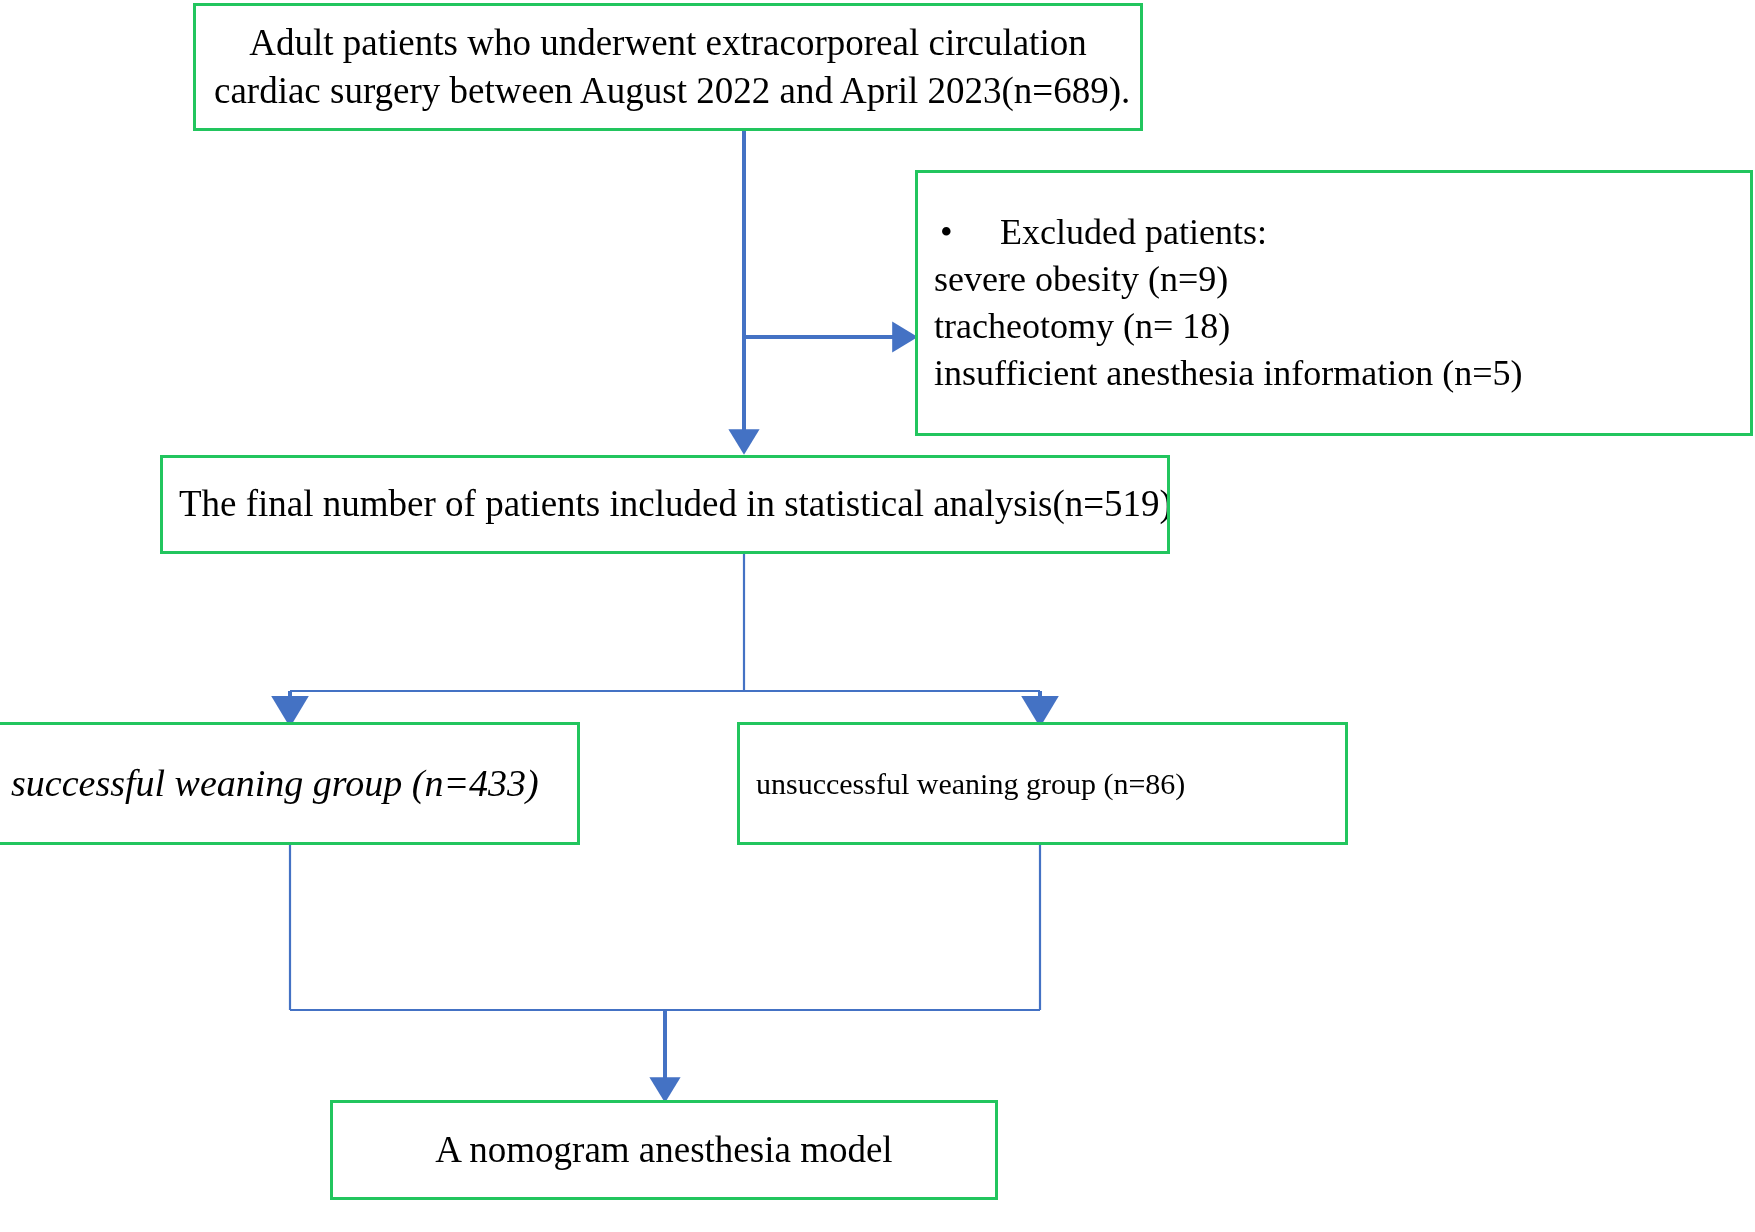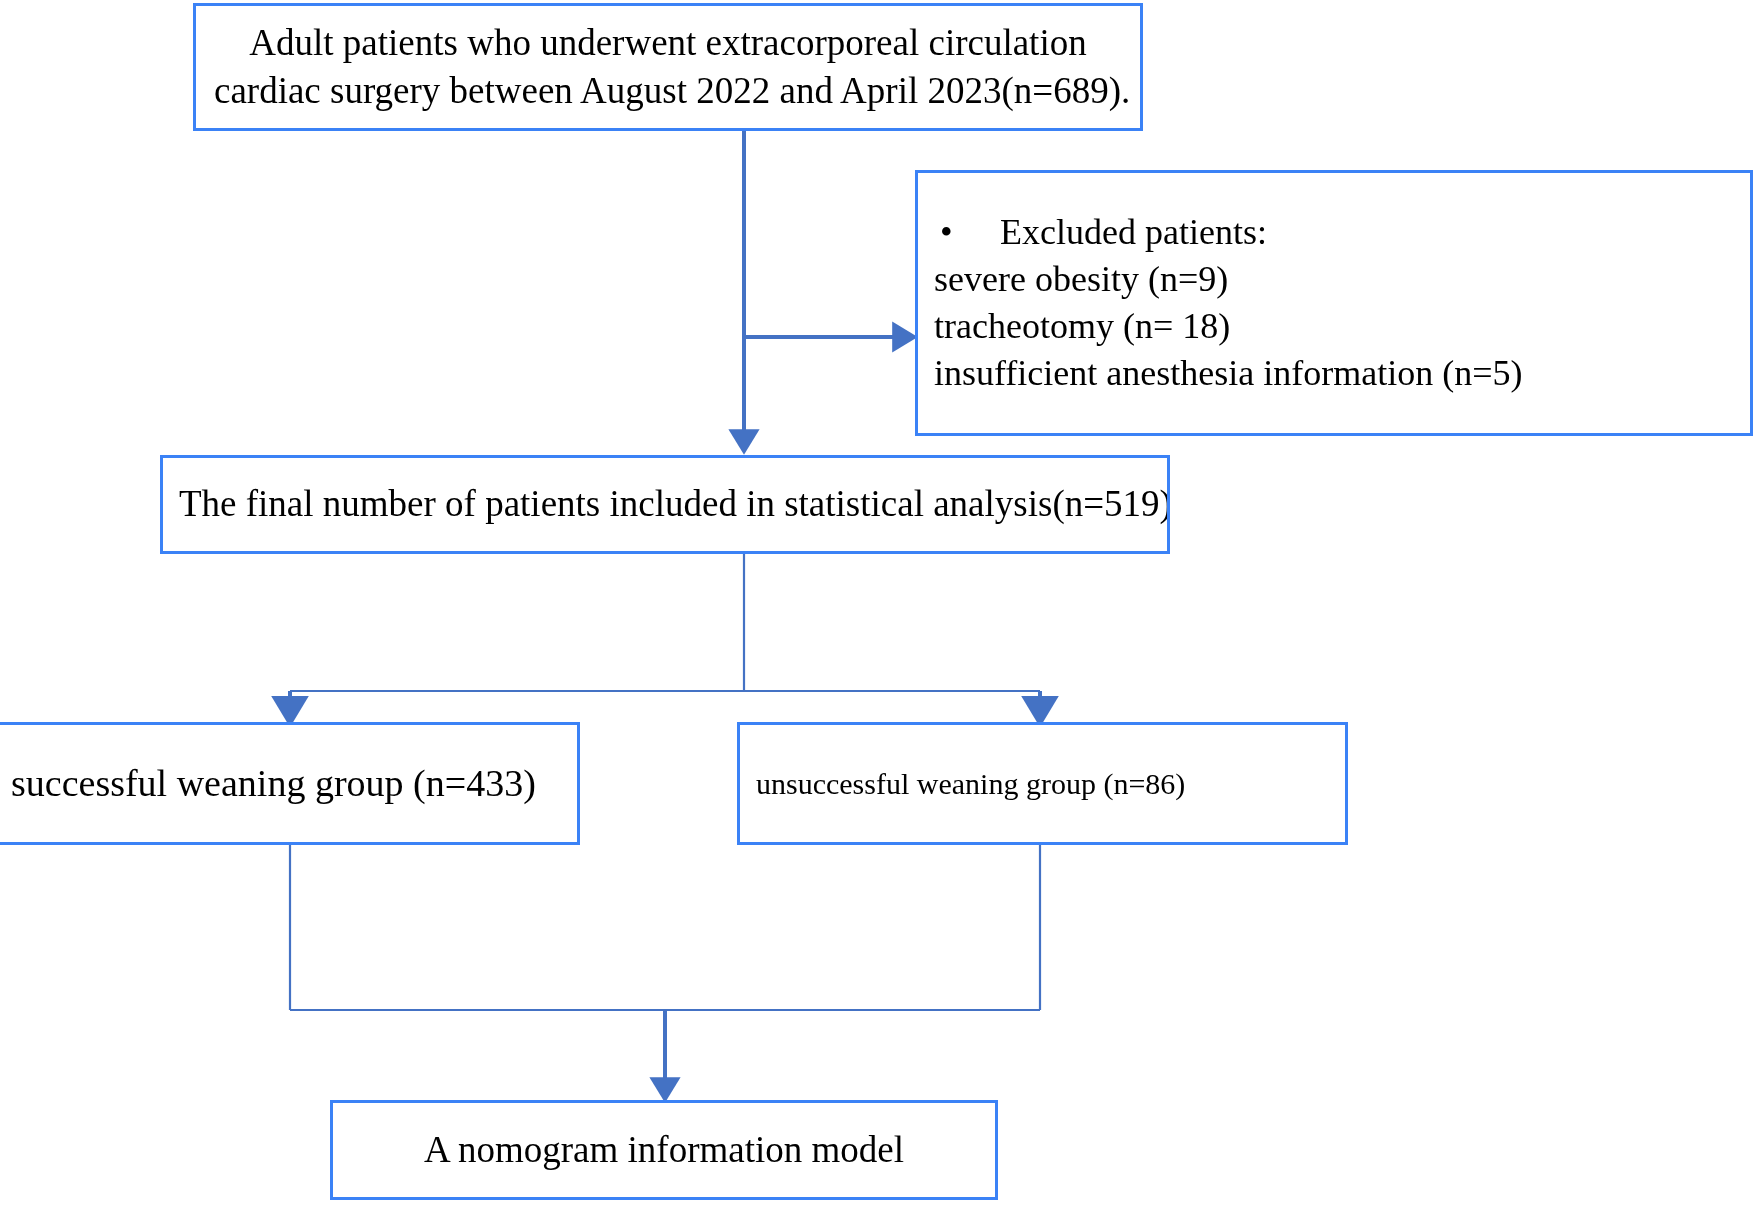--- a/index.html
+++ b/index.html
@@ -13,21 +13,21 @@
     width: 1755px;
     height: 1232px;
     background: #ffffff;
     font-family: "Liberation Serif", "DejaVu Serif", serif;
     color: #000000;
     overflow: hidden;
   }
   .node {
     position: absolute;
     box-sizing: border-box;
-    border: 3px solid #3b82f6;
+    border: 3px solid #22c55e;
     background: #ffffff;
     display: flex;
     align-items: center;
     overflow: hidden;
   }
   .node .lines {
     width: 100%;
     line-height: 1.30;
   }
   .line {
@@ -76,21 +76,21 @@
   #node-final .line { font-size: 37px; }
 
   #node-success {
     left: -4px;
     top: 722px;
     width: 584px;
     height: 123px;
     padding: 0 12px;
     justify-content: flex-start;
   }
-  #node-success .line { font-size: 38px; }
+  #node-success .line { font-size: 38px; font-style: italic; }
 
   #node-unsuccess {
     left: 737px;
     top: 722px;
     width: 611px;
     height: 123px;
     padding: 0 16px;
     justify-content: flex-start;
   }
   #node-unsuccess .line { font-size: 30px; }
@@ -184,17 +184,17 @@
   </div>
 
   <div class="node" id="node-unsuccess">
     <div class="lines">
       <div class="line">unsuccessful weaning group (n=86)</div>
     </div>
   </div>
 
   <div class="node" id="node-nomogram">
     <div class="lines">
-      <div class="line">A nomogram information model</div>
+      <div class="line">A nomogram anesthesia model</div>
     </div>
   </div>
 
 </div>
 
 </body></html>

